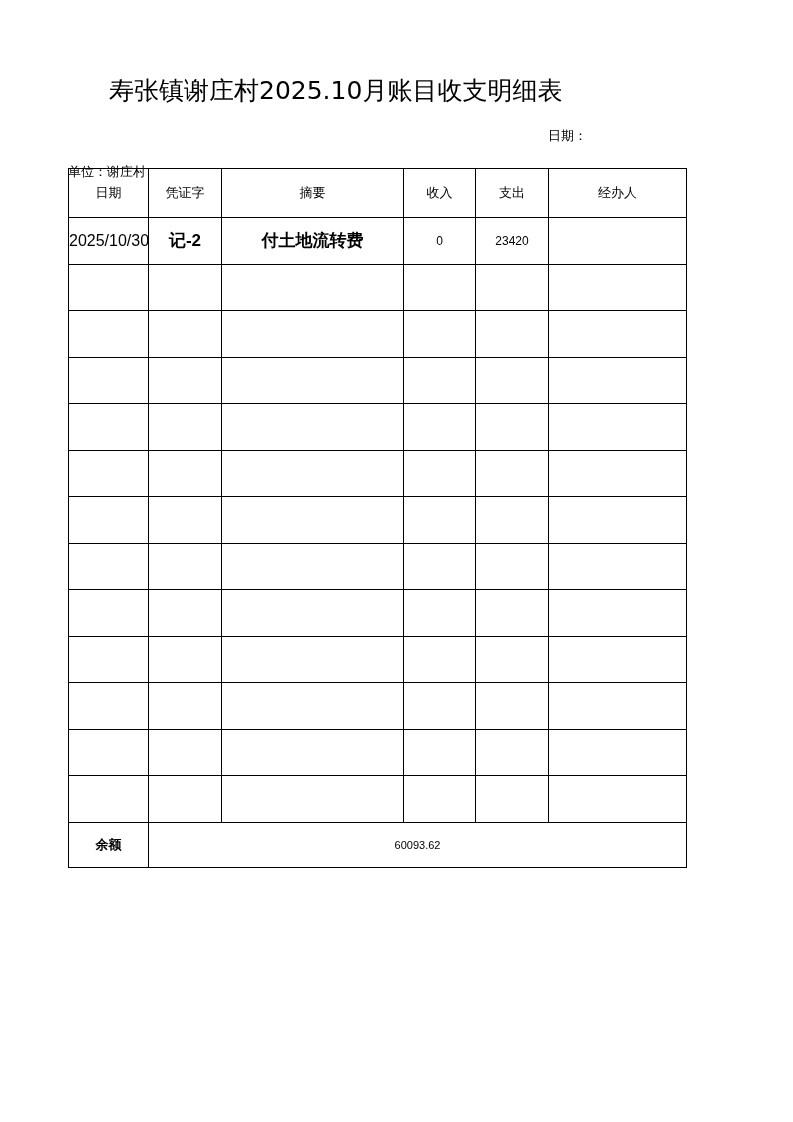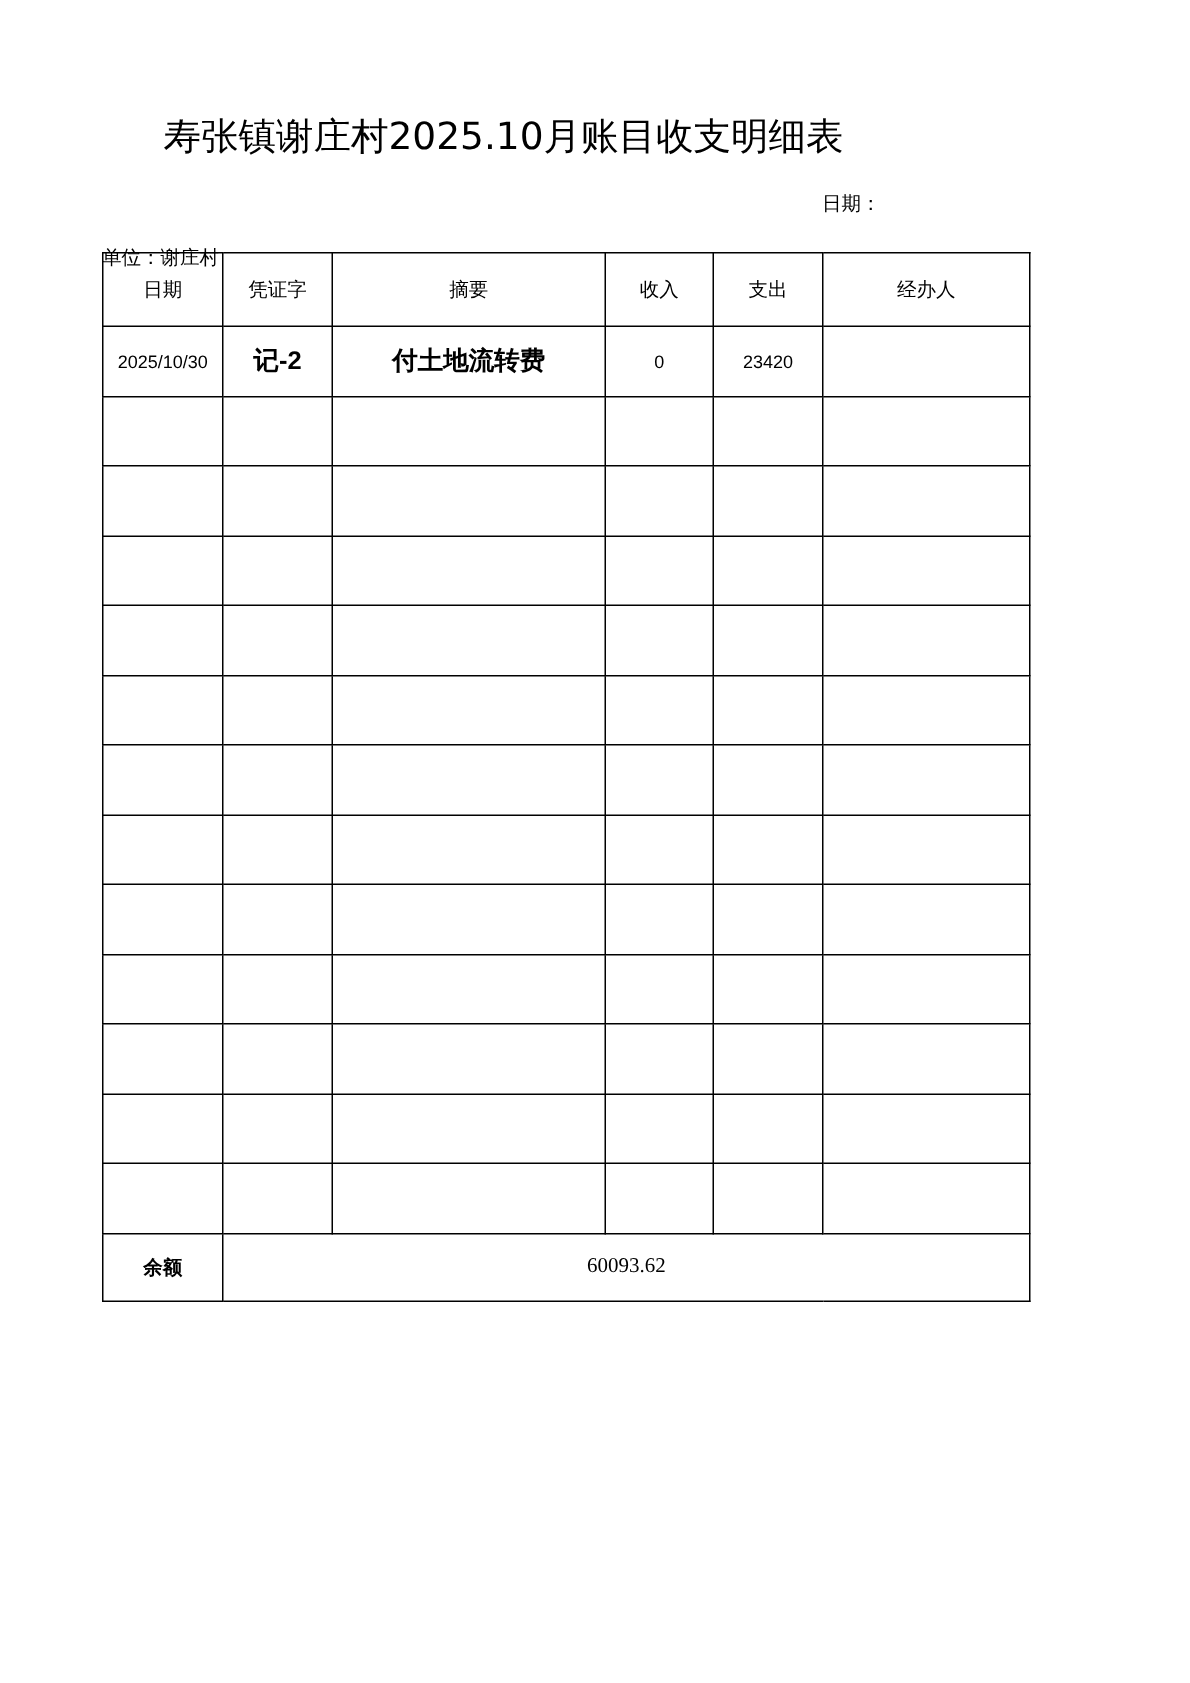--- a/index.html
+++ b/index.html
@@ -81,33 +81,32 @@
   tbody tr.data-row td {
     font-weight: bold;
     font-size: 17px;
   }
   tbody tr.data-row td.num {
     font-weight: normal;
     font-size: 12px;
   }
   tbody tr.data-row td.datecell {
     font-weight: normal;
-    font-size: 12px;
+    font-size: 16px;
   }
   tfoot td {
     height: 44px;
     font-size: 13px;
   }
   tfoot td.balance-label {
     font-weight: bold;
   }
   tfoot td.balance-value {
     font-weight: normal;
-    font-size: 14px;
-    font-family: Liberation Serif, serif;
+    font-size: 11px;
   }
   .col-date { width: 80px; }
   .col-voucher { width: 73px; }
   .col-abstract { width: 182px; }
   .col-income { width: 72px; }
   .col-expense { width: 73px; }
   .col-handler { width: 138px; }
 </style>
 </head>
 <body>

